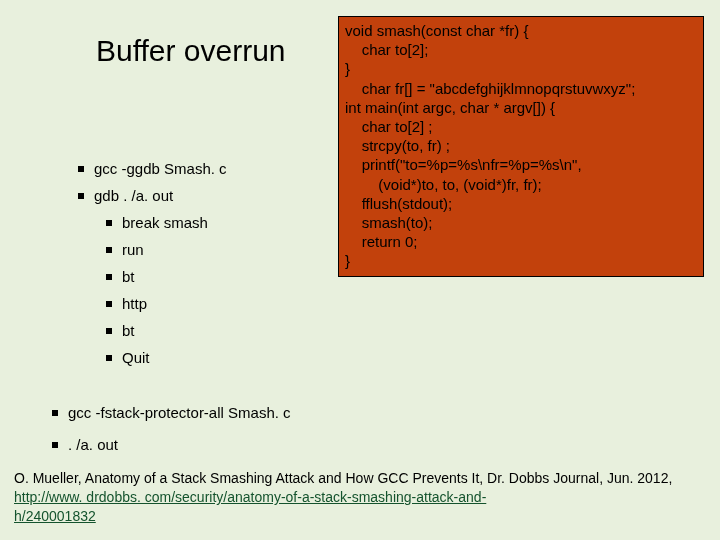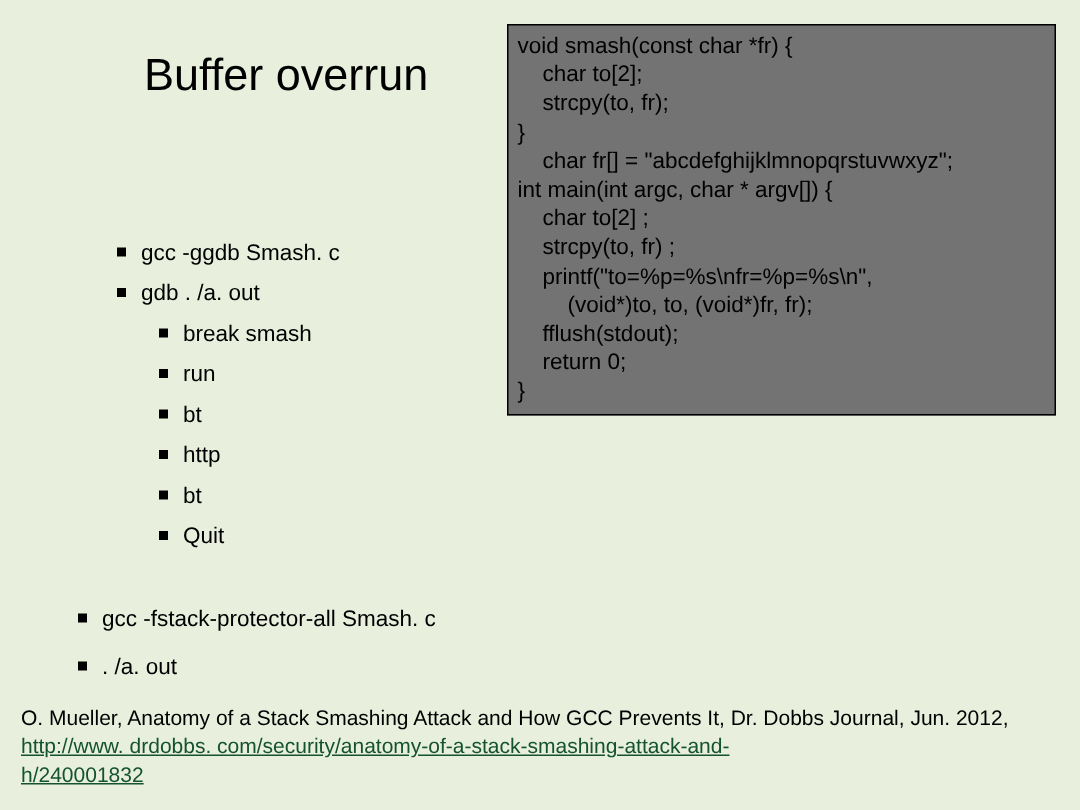--- a/index.html
+++ b/index.html
@@ -38,21 +38,21 @@
       position: absolute;
       left: 52px;
       font-size: 15px;
       text-align: center;
     }
     .codebox {
       position: absolute;
       left: 338px;
       top: 16px;
       width: 366px;
-      background: #737373;
+      background: #c2410c;
       border: 1px solid #000;
       padding: 4px 6px 6px 6px;
       font-size: 15px;
       line-height: 1.28;
     }
     .codebox div { white-space: pre; }
     .footer {
       position: absolute;
       left: 14px;
       bottom: 14px;
@@ -77,28 +77,28 @@
   <div class="item sub"><span class="bullet-sq"></span><span>bt</span></div>
   <div class="item sub"><span class="bullet-sq"></span><span>Quit</span></div>
 </div>
 
 <div class="row-bottom" style="top:404px"><span class="bullet-sq"></span><span>gcc -fstack-protector-all Smash. c</span></div>
 <div class="row-bottom" style="top:436px"><span class="bullet-sq"></span><span>. /a. out</span></div>
 
 <div class="codebox">
   <div>void smash(const char *fr) {</div>
   <div>    char to[2];</div>
-  <div>    strcpy(to, fr);</div>
   <div>}</div>
   <div>    char fr[] = "abcdefghijklmnopqrstuvwxyz";</div>
   <div>int main(int argc, char * argv[]) {</div>
   <div>    char to[2] ;</div>
   <div>    strcpy(to, fr) ;</div>
   <div>    printf("to=%p=%s\nfr=%p=%s\n",</div>
   <div>        (void*)to, to, (void*)fr, fr);</div>
   <div>    fflush(stdout);</div>
+  <div>    smash(to);</div>
   <div>    return 0;</div>
   <div>}</div>
 </div>
 
 <div class="footer">
   <span>O. Mueller, Anatomy of a Stack Smashing Attack and How GCC Prevents It, Dr. Dobbs Journal, Jun. 2012, </span><span class="lnk">http://www. drdobbs. com/security/anatomy-of-a-stack-smashing-attack-and-</span><br><span class="lnk">h/240001832</span>
 </div>
 
 </body></html>

